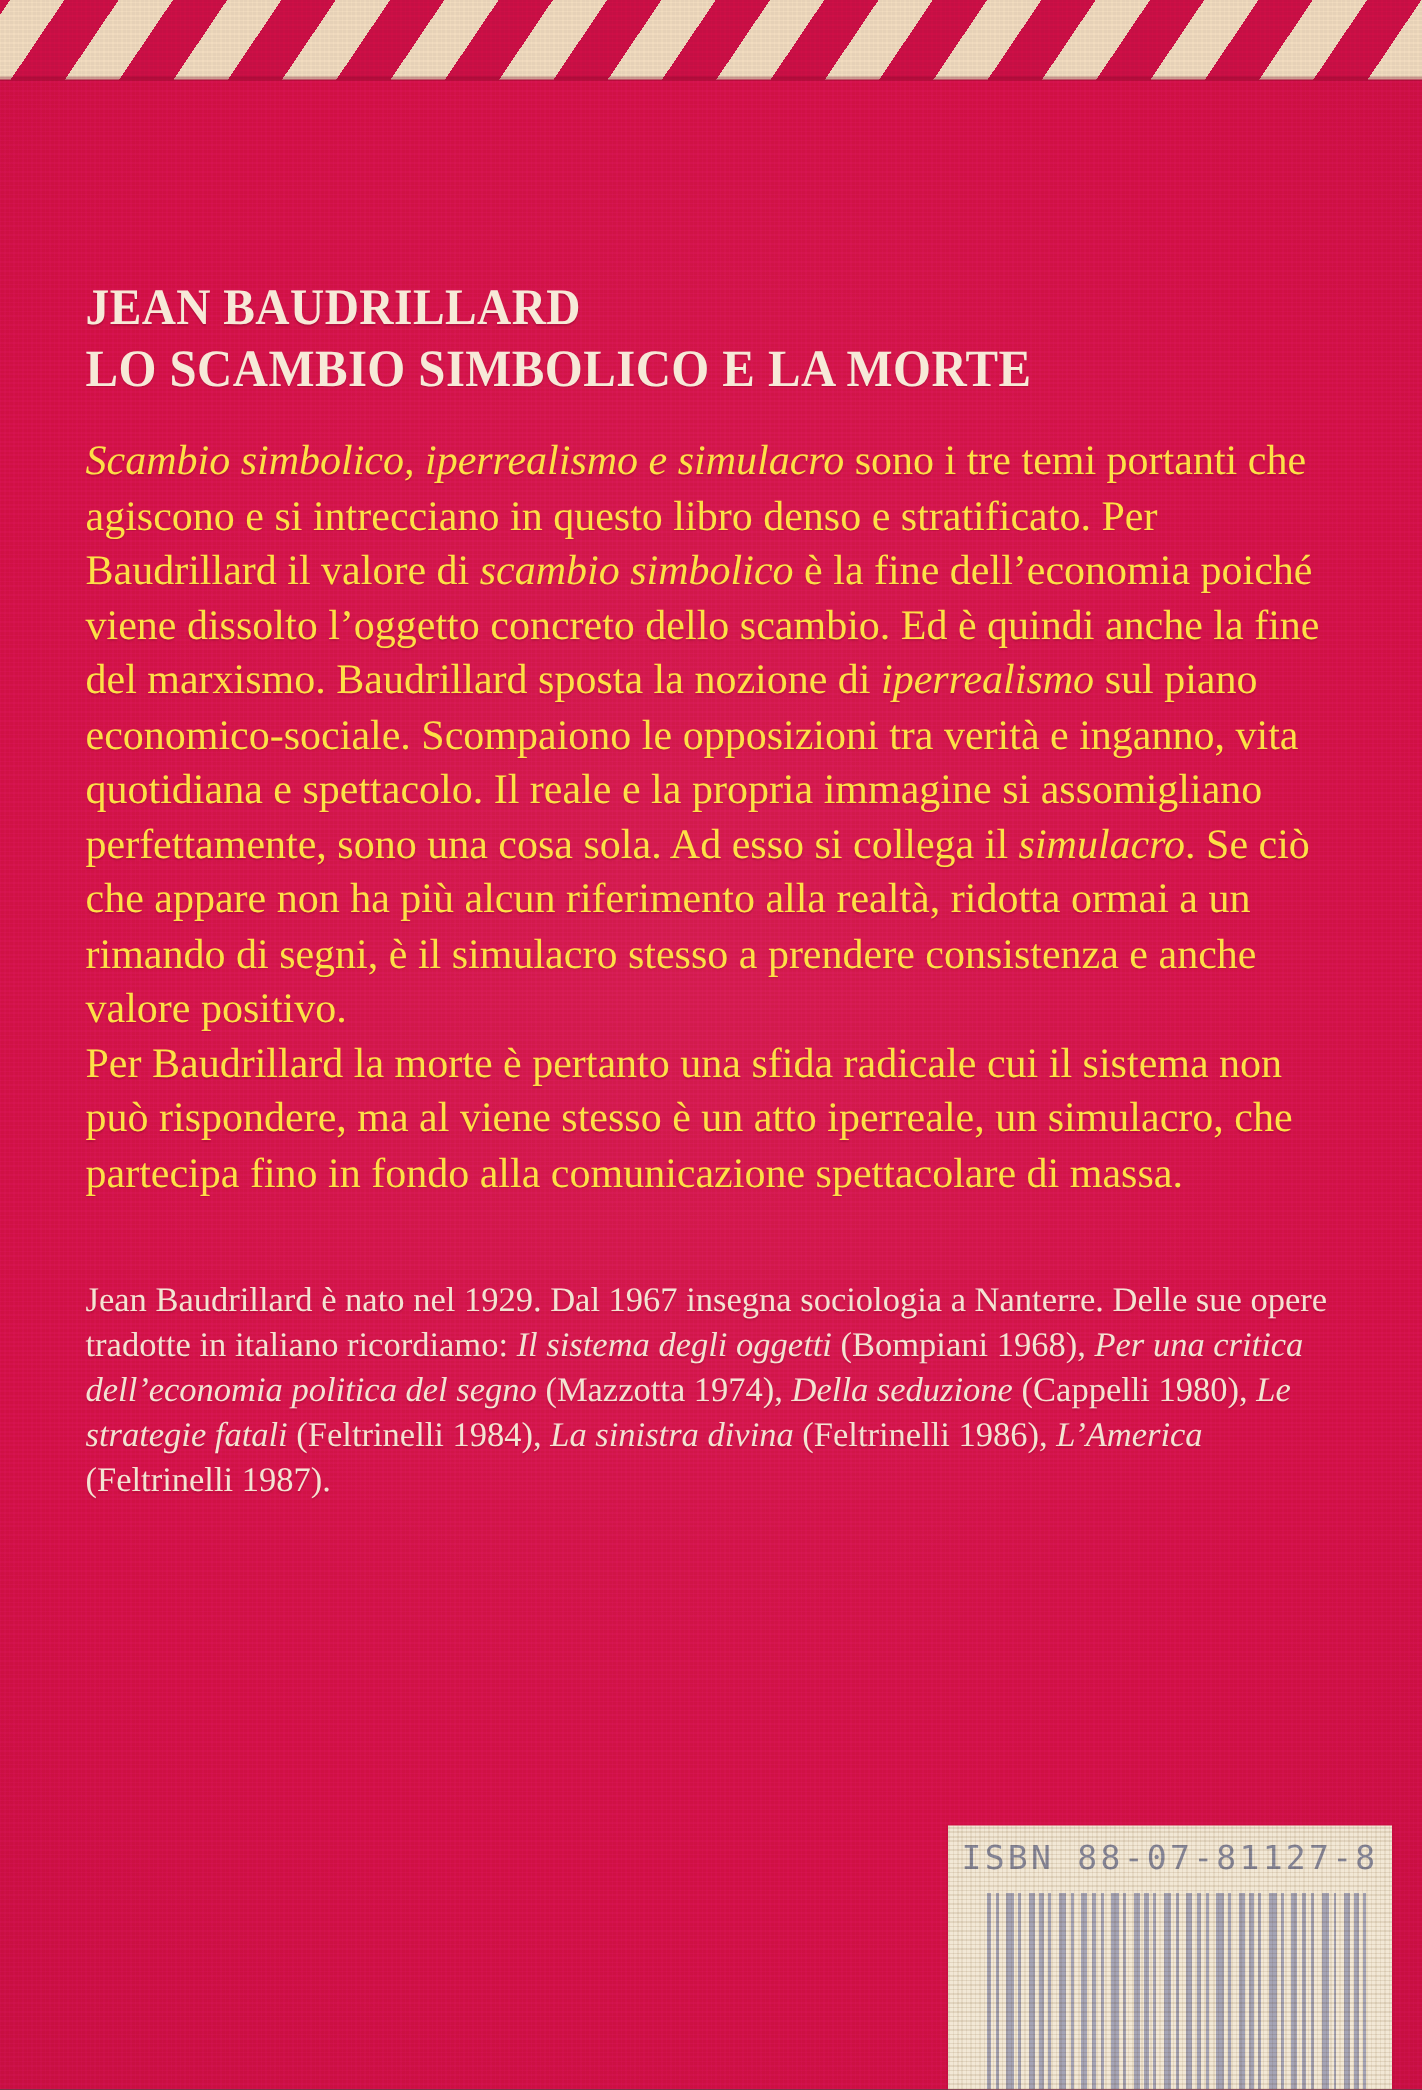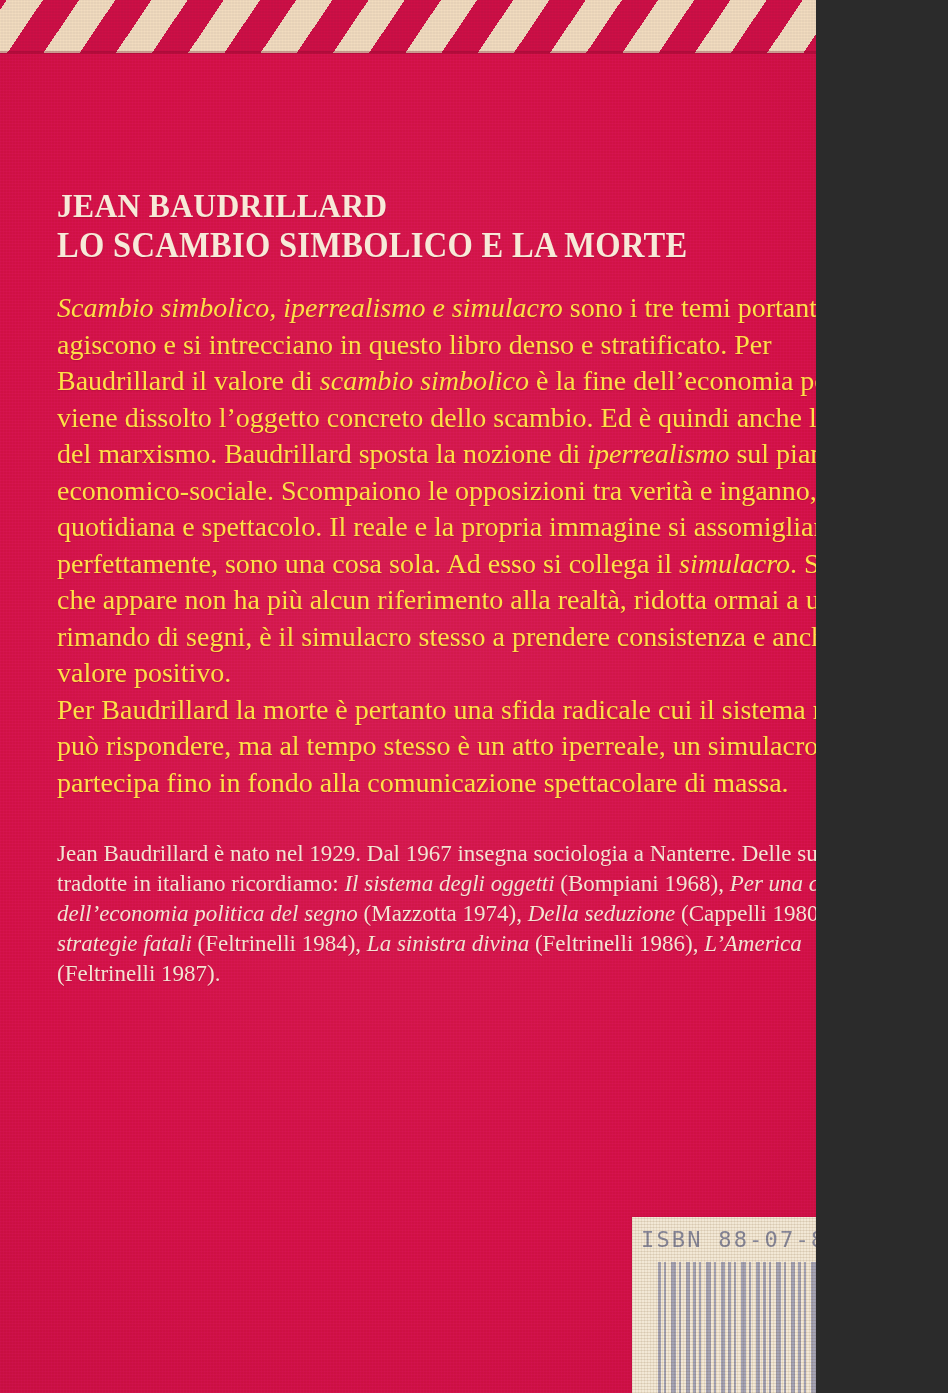--- a/index.html
+++ b/index.html
@@ -3,21 +3,21 @@
 <meta charset="utf-8">
 <style>
   html, body {
     margin: 0;
     padding: 0;
     background: #2b2b2b;
   }
 
   #cover {
     position: relative;
-    width: 816px;
+    width: 948px;
     height: 1393px;
     overflow: hidden;
     background-color: #d4114a;
     font-family: "Liberation Serif", serif;
   }
 
   
   #cover .texture-weave {
     position: absolute;
     inset: 0;
@@ -125,21 +125,21 @@
     margin-top: 24px;
     color: #fde047;
     font-size: 28px;
     line-height: 36.5px;
     text-shadow: 0 1px 1px rgba(110,0,30,0.25);
   }
   .blurb p { margin: 0; }
   .blurb i, .bio i { font-style: italic; }
 
   .bio {
-    margin-top: 38px;
+    margin-top: 51px;
     color: #f3e3d2;
     font-size: 23px;
     line-height: 30px;
     text-shadow: 0 1px 1px rgba(110,0,30,0.22);
   }
   .bio p { margin: 0; }
 
   
   .barcode-panel {
     position: absolute;
@@ -219,21 +219,21 @@
 
   <div class="text-column">
 
     <div class="title-block">
       <span class="title-line author">JEAN BAUDRILLARD</span>
       <span class="title-line work">LO SCAMBIO SIMBOLICO E LA MORTE</span>
     </div>
 
     <div class="blurb">
       <p><i>Scambio simbolico, iperrealismo e simulacro</i><span> sono i tre temi portanti che agiscono e si intrecciano in questo libro denso e stratificato. Per Baudrillard il valore di </span><i>scambio simbolico</i><span> è la fine dell’economia poiché viene dissolto l’oggetto concreto dello scambio. Ed è quindi anche la fine del marxismo. Baudrillard sposta la nozione di </span><i>iperrealismo</i><span> sul piano economico-sociale. Scompaiono le opposizioni tra verità e inganno, vita quotidiana e spettacolo. Il reale e la propria immagine si assomigliano perfettamente, sono una cosa sola. Ad esso si collega il </span><i>simulacro</i><span>. Se ciò che appare non ha più alcun riferimento alla realtà, ridotta ormai a un rimando di segni, è il simulacro stesso a prendere consistenza e anche valore positivo.</span></p>
-      <p>Per Baudrillard la morte è pertanto una sfida radicale cui il sistema non può rispondere, ma al tempo stesso è un atto iperreale, un simulacro, che partecipa fino in fondo alla comunicazione spettacolare di massa.</p>
+      <p>Per Baudrillard la morte è pertanto una sfida radicale cui il sistema non può rispondere, ma al viene stesso è un atto iperreale, un simulacro, che partecipa fino in fondo alla comunicazione spettacolare di massa.</p>
     </div>
 
     <div class="bio">
       <p><span>Jean Baudrillard è nato nel 1929. Dal 1967 insegna sociologia a Nanterre. Delle sue opere tradotte in italiano ricordiamo: </span><i>Il sistema degli oggetti</i><span> (Bompiani 1968), </span><i>Per una critica dell’economia politica del segno</i><span> (Mazzotta 1974), </span><i>Della seduzione</i><span> (Cappelli 1980), </span><i>Le strategie fatali</i><span> (Feltrinelli 1984), </span><i>La sinistra divina</i><span> (Feltrinelli 1986), </span><i>L’America</i><span> (Feltrinelli 1987).</span></p>
     </div>
 
   </div>
 
   <div class="barcode-panel">
     <div class="isbn-label">ISBN 88-07-81127-8</div>

